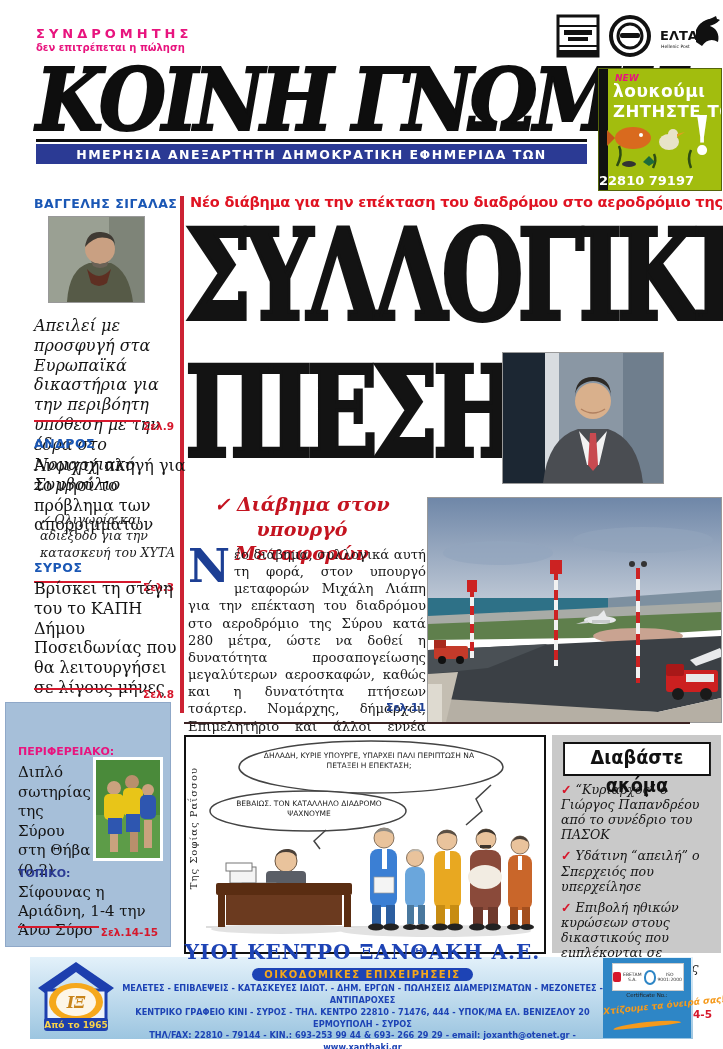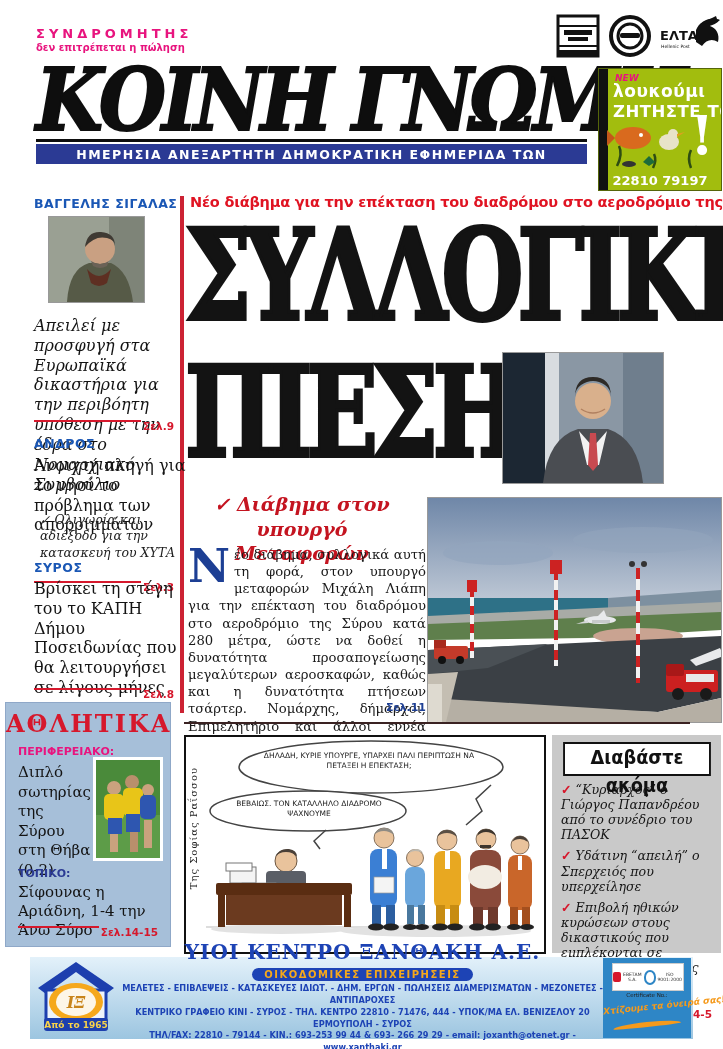--- a/index.html
+++ b/index.html
@@ -22,21 +22,21 @@
   .date-bar .d{color:#2035a0;font-weight:bold;font-size:12px;letter-spacing:2px;}
   .date-bar .i{color:#5560b0;font-weight:bold;font-size:10.5px;}
 
   
   .promo{left:598px;top:68px;width:122px;height:121px;background:#a2bd0e;border:1px solid #55650a;overflow:hidden;}
   .promo .strip{position:absolute;left:0;top:0;width:9px;height:121px;background:#111;}
   .promo .new{position:absolute;left:16px;top:4px;color:#e8147e;font-weight:bold;font-style:italic;font-size:9px;}
   .promo .brand{position:absolute;left:14px;top:12px;color:#fff;font-weight:bold;font-size:17px;letter-spacing:0.5px;}
   .promo .cta{position:absolute;left:14px;top:33px;color:#fff;font-weight:900;font-size:16.5px;letter-spacing:0.5px;white-space:nowrap;}
   .promo .bang{position:absolute;right:7px;top:40px;color:#fff;font-weight:bold;font-size:54px;line-height:1;font-family:"DejaVu Serif",serif;}
-  .promo .phone{position:absolute;left:0;right:0;bottom:2px;text-align:center;color:#fff;font-weight:bold;font-size:13px;}
+  .promo .phone{position:absolute;left:0;right:0;bottom:2px;color:#fff;font-weight:bold;font-size:13px;}
   .promo svg.fish{position:absolute;left:8px;bottom:18px;}
 
   
   .red-divider{left:180px;top:196px;width:4px;height:517px;background:#cc2233;}
   .kicker{color:#1a57b5;font-weight:bold;font-size:12.5px;letter-spacing:0.5px;}
   .lh{font-family:"DejaVu Serif",serif;font-size:16px;line-height:1.24;color:#141414;}
   .note{font-family:"DejaVu Serif",serif;font-style:italic;font-size:12.5px;line-height:1.3;color:#222;}
   .refrow{display:flex;align-items:flex-start;gap:2px;}
   .refrow .line{flex:1;height:2px;background:#d6182c;}
   .refrow .line.dark{background:#111;}
@@ -188,21 +188,20 @@
   </div>
 
   <div class="abs kicker" style="left:34px;top:560px;">ΣΥΡΟΣ</div>
   <div class="abs lh" style="left:34px;top:579px;width:152px;">Βρίσκει τη στέγη του το ΚΑΠΗ Δήμου Ποσειδωνίας που θα λειτουργήσει σε λίγους μήνες</div>
   <div class="abs refrow" style="left:34px;top:688px;width:140px;">
     <span class="line"></span>
     <span class="pref">Σελ.8</span>
   </div>
 
   <div class="abs sports">
-    <div class="title">ΑΘΛΗΤΙΚΑ</div>
     <div class="reg">ΠΕΡΙΦΕΡΕΙΑΚΟ:</div>
     <div class="regtext">Διπλό σωτηρίας της Σύρου στη Θήβα (0-2)</div>
     <svg style="position:absolute;right:7px;top:54px;border:3px solid #fff;" width="64" height="98" viewBox="0 0 64 98">
       <rect width="64" height="98" fill="#4a8a3a"></rect>
       <rect y="55" width="64" height="43" fill="#5d9c48"></rect>
       <circle cx="18" cy="28" r="7" fill="#caa27e"></circle>
         <circle cx="36" cy="22" r="7" fill="#b98f6c"></circle>
         <circle cx="52" cy="30" r="6" fill="#caa27e"></circle>
       <rect x="8" y="34" width="20" height="26" rx="5" fill="#e8c518"></rect>
       <rect x="27" y="28" width="20" height="28" rx="5" fill="#e8c518"></rect>

